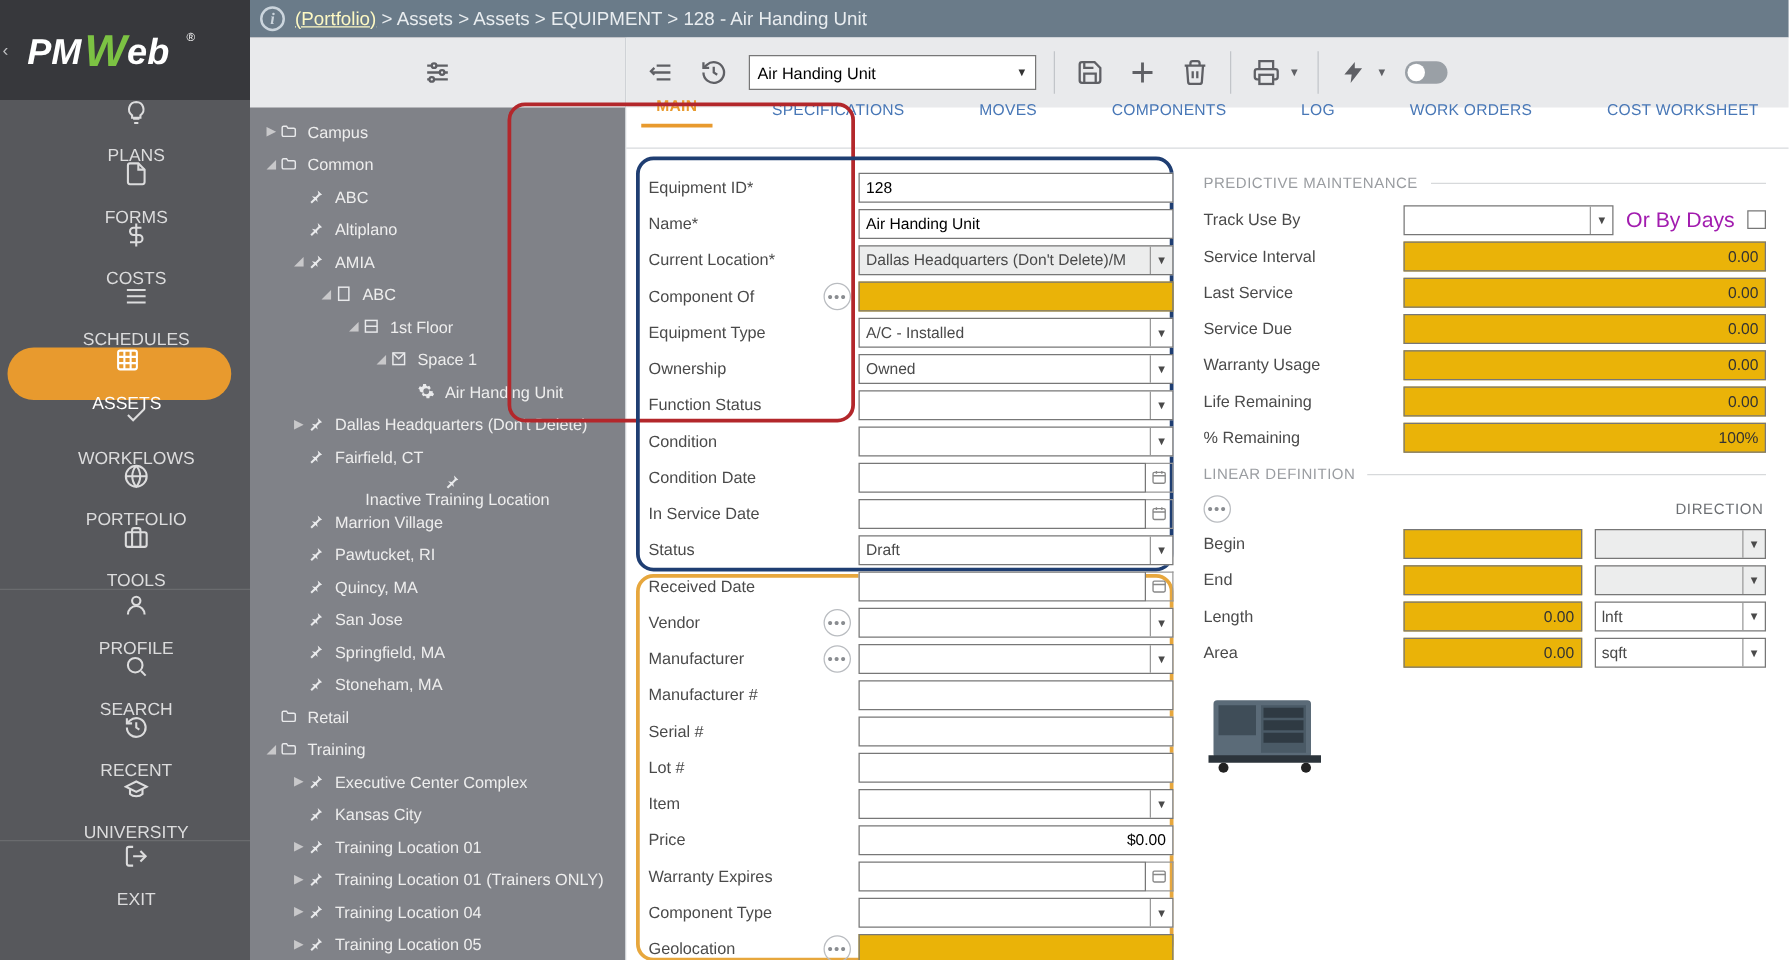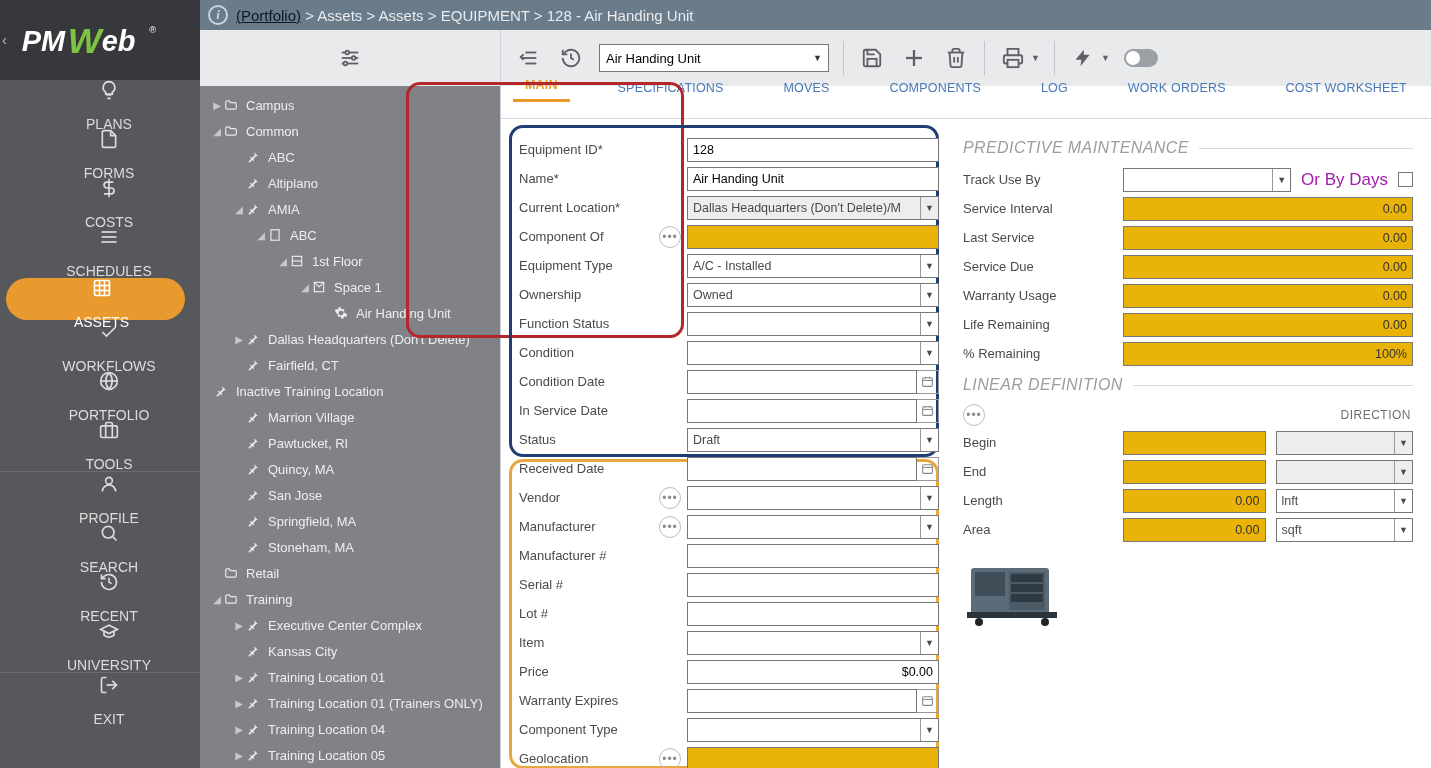--- a/index.html
+++ b/index.html
@@ -12,21 +12,21 @@
 .logo svg { width:170px; }
 .navlist { flex: 1; display:flex; flex-direction:column; }
 .navitem { display:flex; align-items:center; height:49px; padding-left:18px; gap:16px; cursor:pointer;flex-direction:column; }
 .navitem.active { background:#e89a2e; color:#fff; border-radius: 24px; margin:2px 15px 2px 6px; padding-left:12px; height:42px;}
 .navicon { width:22px; display:flex; justify-content:center; }
 .navsep { height:1px; background:#6a6b6e; margin:2px 0;}
 
 
 .rightpane { flex:1; display:flex; flex-direction:column; }
 .bcbar { height:30px; background:#6a7b89; color:#e9edf0; display:flex; align-items:center; font-size:15px; padding-left:8px; gap:8px;}
-.bcbar a { color:#0f172a; text-decoration:underline; }
+.bcbar a { color:#fef9c3; text-decoration:underline; }
 .bcinfo { width:20px; height:20px; border:2px solid #cbd5dd; border-radius:50%; display:flex; align-items:center; justify-content:center; font-style:italic; font-weight:bold; font-size:13px; color:#cbd5dd; font-family: Georgia, serif;}
 
 
 .midrow { flex:1; display:flex; min-height:0;}
 
 
 .treewrap { width:300px; background:#808288; position: relative; color:#eee; font-size:13px; display:flex; flex-direction:column;}
 .treehdr { height:56px; background:#e9eaec; display:flex; align-items:center; justify-content:center; }
 .sliders-icon{ color:#5f6065;}
 .tree { flex:1; overflow:auto; padding-top:6px;}
@@ -58,21 +58,21 @@
 .flab{ width:140px; display:flex; align-items:center; gap:4px;}
 .flab2{ width:160px; display:flex; align-items:center;}
 .more{ width:22px; height:22px; border:1.5px solid #b9bcc0; border-radius:50%; display:flex; align-items:center; justify-content:center; margin-right:6px; color:#8a8d91; font-size:12px; letter-spacing:1px;}
 .finput{ flex:1; height:24px; border:1px solid #777; background:#fff; font-size:12.5px; padding:0 5px;}
 .finput.ro{ background:#eab308; color:#333;}
 .finput.num{ text-align:right;}
 .fsel{ flex:1; height:24px; border:1px solid #777; background:#fff; display:flex; align-items:center; justify-content:space-between; font-size:12.5px; padding-left:5px;}
 .fsel.ro{ background:#eceded;}
 .fsel .dd{ width:18px; border-left:1px solid #999; align-self:stretch; display:flex; align-items:center; justify-content:center; font-size:9px;}
 .cal{ width:22px; height:24px; border:1px solid #999; border-left:none; display:flex; align-items:center; justify-content:center; color:#888;}
-.secthdr{ font-size:16px; color:#9a9da1; letter-spacing:.4px; display:flex; align-items:center; gap:10px; margin:4px 0 8px;font-style:italic;}
+.secthdr{ font-size:12px; color:#9a9da1; letter-spacing:.4px; display:flex; align-items:center; gap:10px; margin:4px 0 8px;}
 .secthdr .ln{ flex:1; height:1px; background:#d7d9db;}
 .rsplit{ display:flex; gap:10px; align-items:center;}
 .small{ width:120px;}
 .unit{ width:100px;}
 .cb{ width:15px; height:15px; border:1px solid #777; background:#fff;}
 .eqimg{ width:100px; height:80px; margin-top:6px; }
 .hl-blue{ position:absolute; border:3px solid #1f3e72; border-radius:14px; pointer-events:none;}
 .hl-yel{ position:absolute; border:3px solid #e7a73d; border-radius:14px; pointer-events:none;}
 .dirhdr{ text-align:right; font-size:12px; color:#6c6f73; margin:6px 2px 6px 0; letter-spacing:.5px;}
 svg { display:block; }
@@ -346,21 +346,21 @@
             </div>
             <div class="tn" style="padding-left: 32px;">
               <span class="tw"></span>
               <span class="ticon">
                 <svg width="14" height="14" viewBox="0 0 24 24" fill="#e9eaec">
                   <path d="M14 4l6 6-3 1-4 4 1 5-3-3-5 5-2-2 5-5-3-3 5 1 4-4z"></path>
                 </svg>
               </span>
               <span>Fairfield, CT</span>
             </div>
-            <div class="tn" style="">
+            <div class="tn" style="padding-left: 32px; flex-direction: column;">
               <span class="tw"></span>
               <span class="ticon">
                 <svg width="14" height="14" viewBox="0 0 24 24" fill="#e9eaec">
                   <path d="M14 4l6 6-3 1-4 4 1 5-3-3-5 5-2-2 5-5-3-3 5 1 4-4z"></path>
                 </svg>
               </span>
               <span>Inactive Training Location</span>
             </div>
             <div class="tn" style="padding-left: 32px;">
               <span class="tw"></span>

